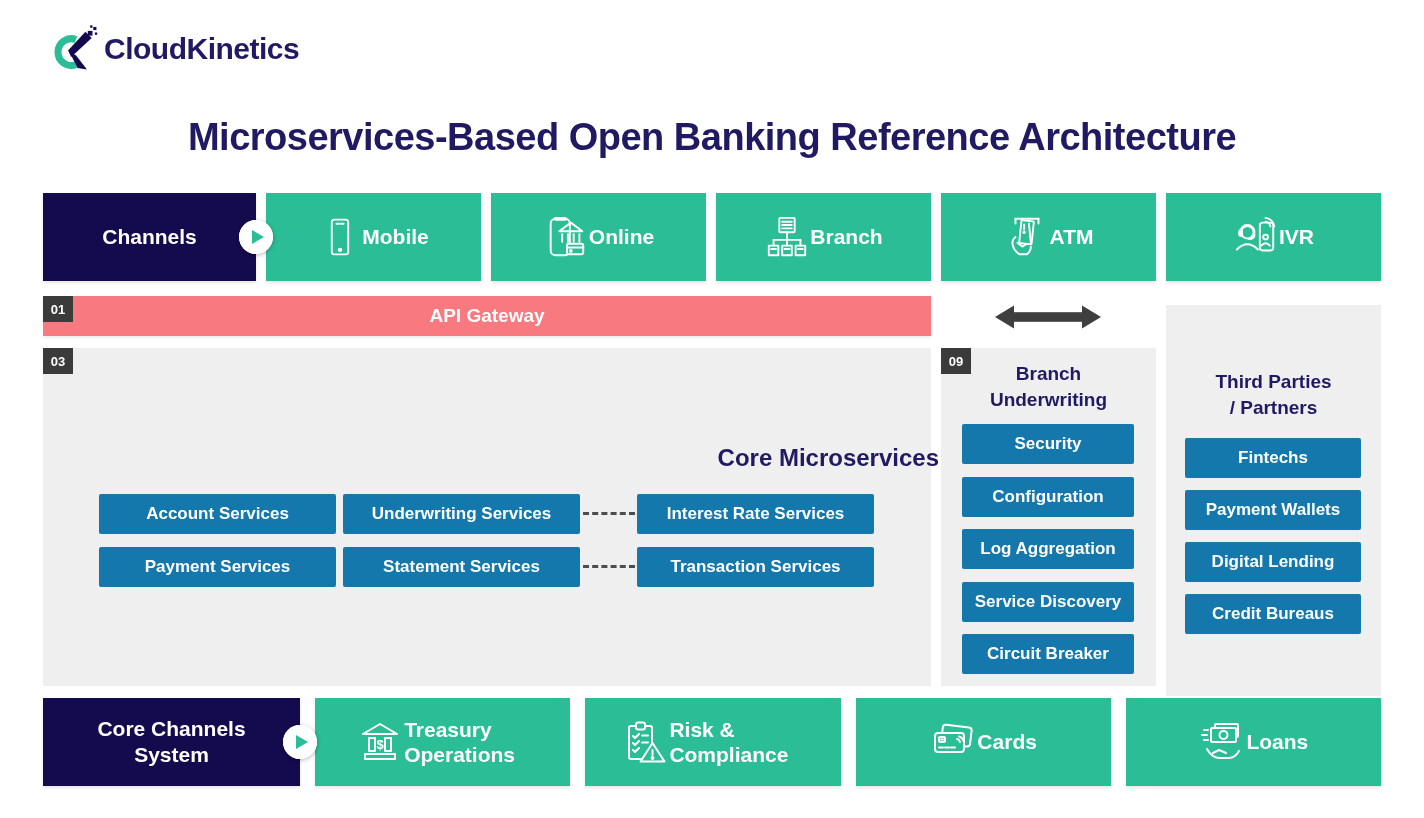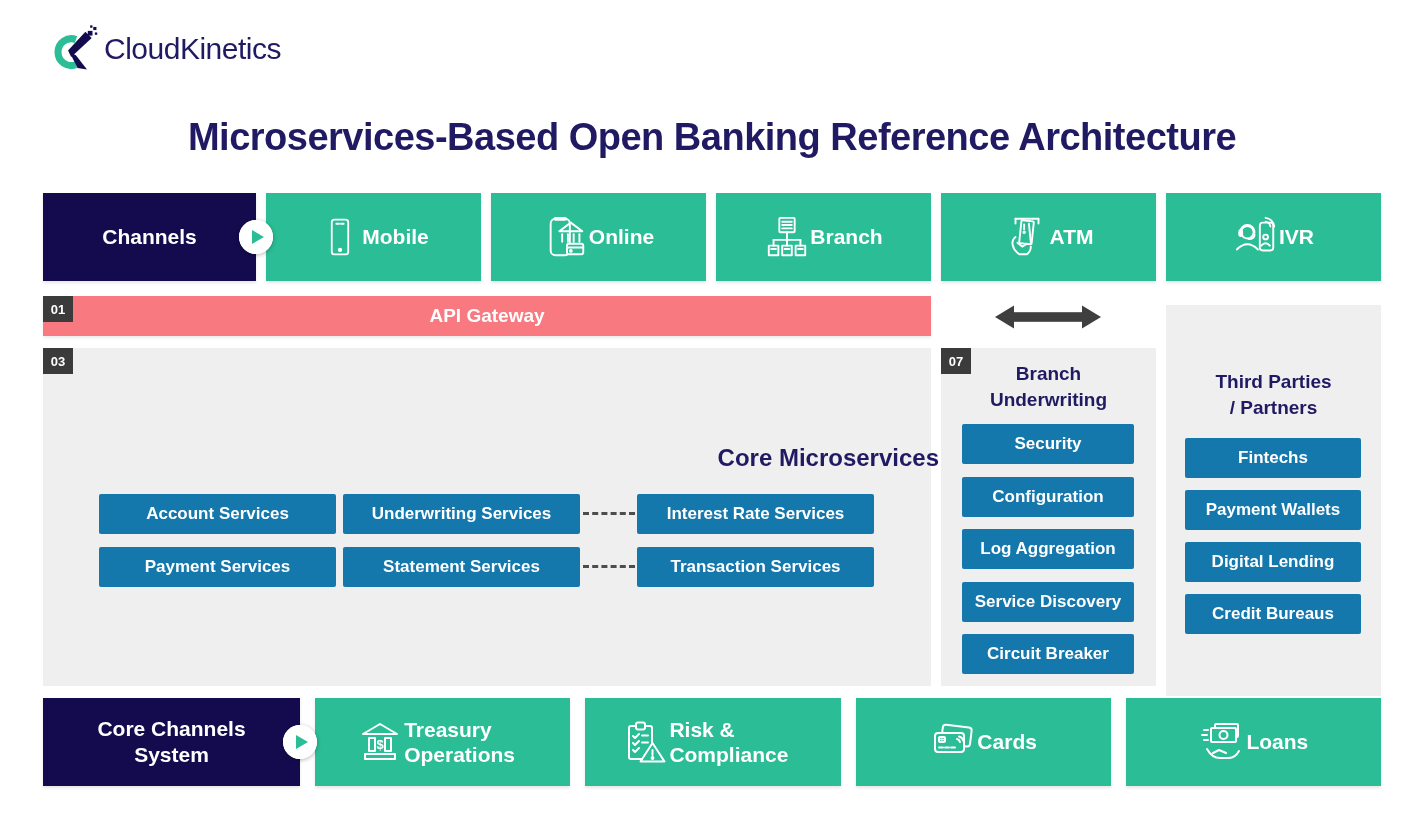--- a/index.html
+++ b/index.html
@@ -1,21 +1,21 @@
 <!DOCTYPE html>
 <html style="--navy: #140b4e; --title-navy: #201a63; --green: #2abd96; --pink: #f87a80; --blue: #1478ad; --badge: #3b3b3b; --panel: #f0efef; --arrow: #3f3f3f;"><head>
 <meta charset="utf-8">
 <style>
   html,body{margin:0;padding:0;background:#ffffff;}
   body{font-family:"Liberation Sans",sans-serif;}
   .canvas{position:relative;width:1424px;height:818px;background:#fff;overflow:hidden;}
 
   
   .logo{position:absolute;left:46px;top:24px;display:flex;align-items:center;gap:6px;}
-  .logo-text{font-size:30px;font-weight:normal;color:var(--title-navy);letter-spacing:-0.5px;}
+  .logo-text{font-size:30px;font-weight:bold;color:var(--title-navy);letter-spacing:-0.5px;}
 
   
   .page-title{position:absolute;left:43px;top:116px;width:1338px;margin:0;text-align:center;
     font-size:38px;font-weight:bold;color:var(--title-navy);letter-spacing:-0.5px;}
 
   
   .band-row{position:absolute;left:43px;display:flex;height:88px;}
   .top-row{top:193px;width:1338px;gap:10px;}
   .bottom-row{top:698px;width:1338px;gap:15px;}
 
@@ -208,21 +208,21 @@
     <div class="svc ms r1 c3">Interest Rate Services</div>
     <div class="svc ms r2 c1">Payment Services</div>
     <div class="svc ms r2 c2">Statement Services</div>
     <div class="svc ms r2 c3">Transaction Services</div>
 
     <div class="dash d1"></div>
     <div class="dash d2"></div>
   </div>
 
   <div class="panel orch-panel">
-    <span class="badge">07</span>
+    <span class="badge">09</span>
     <div class="panel-title orch-title">
       <span>Branch</span>
       <span>Underwriting</span>
     </div>
     <div class="svc orch-svc" style="top:76px">Security</div>
     <div class="svc orch-svc" style="top:129px">Configuration</div>
     <div class="svc orch-svc" style="top:181px">Log Aggregation</div>
     <div class="svc orch-svc" style="top:234px">Service Discovery</div>
     <div class="svc orch-svc" style="top:286px">Circuit Breaker</div>
   </div>

